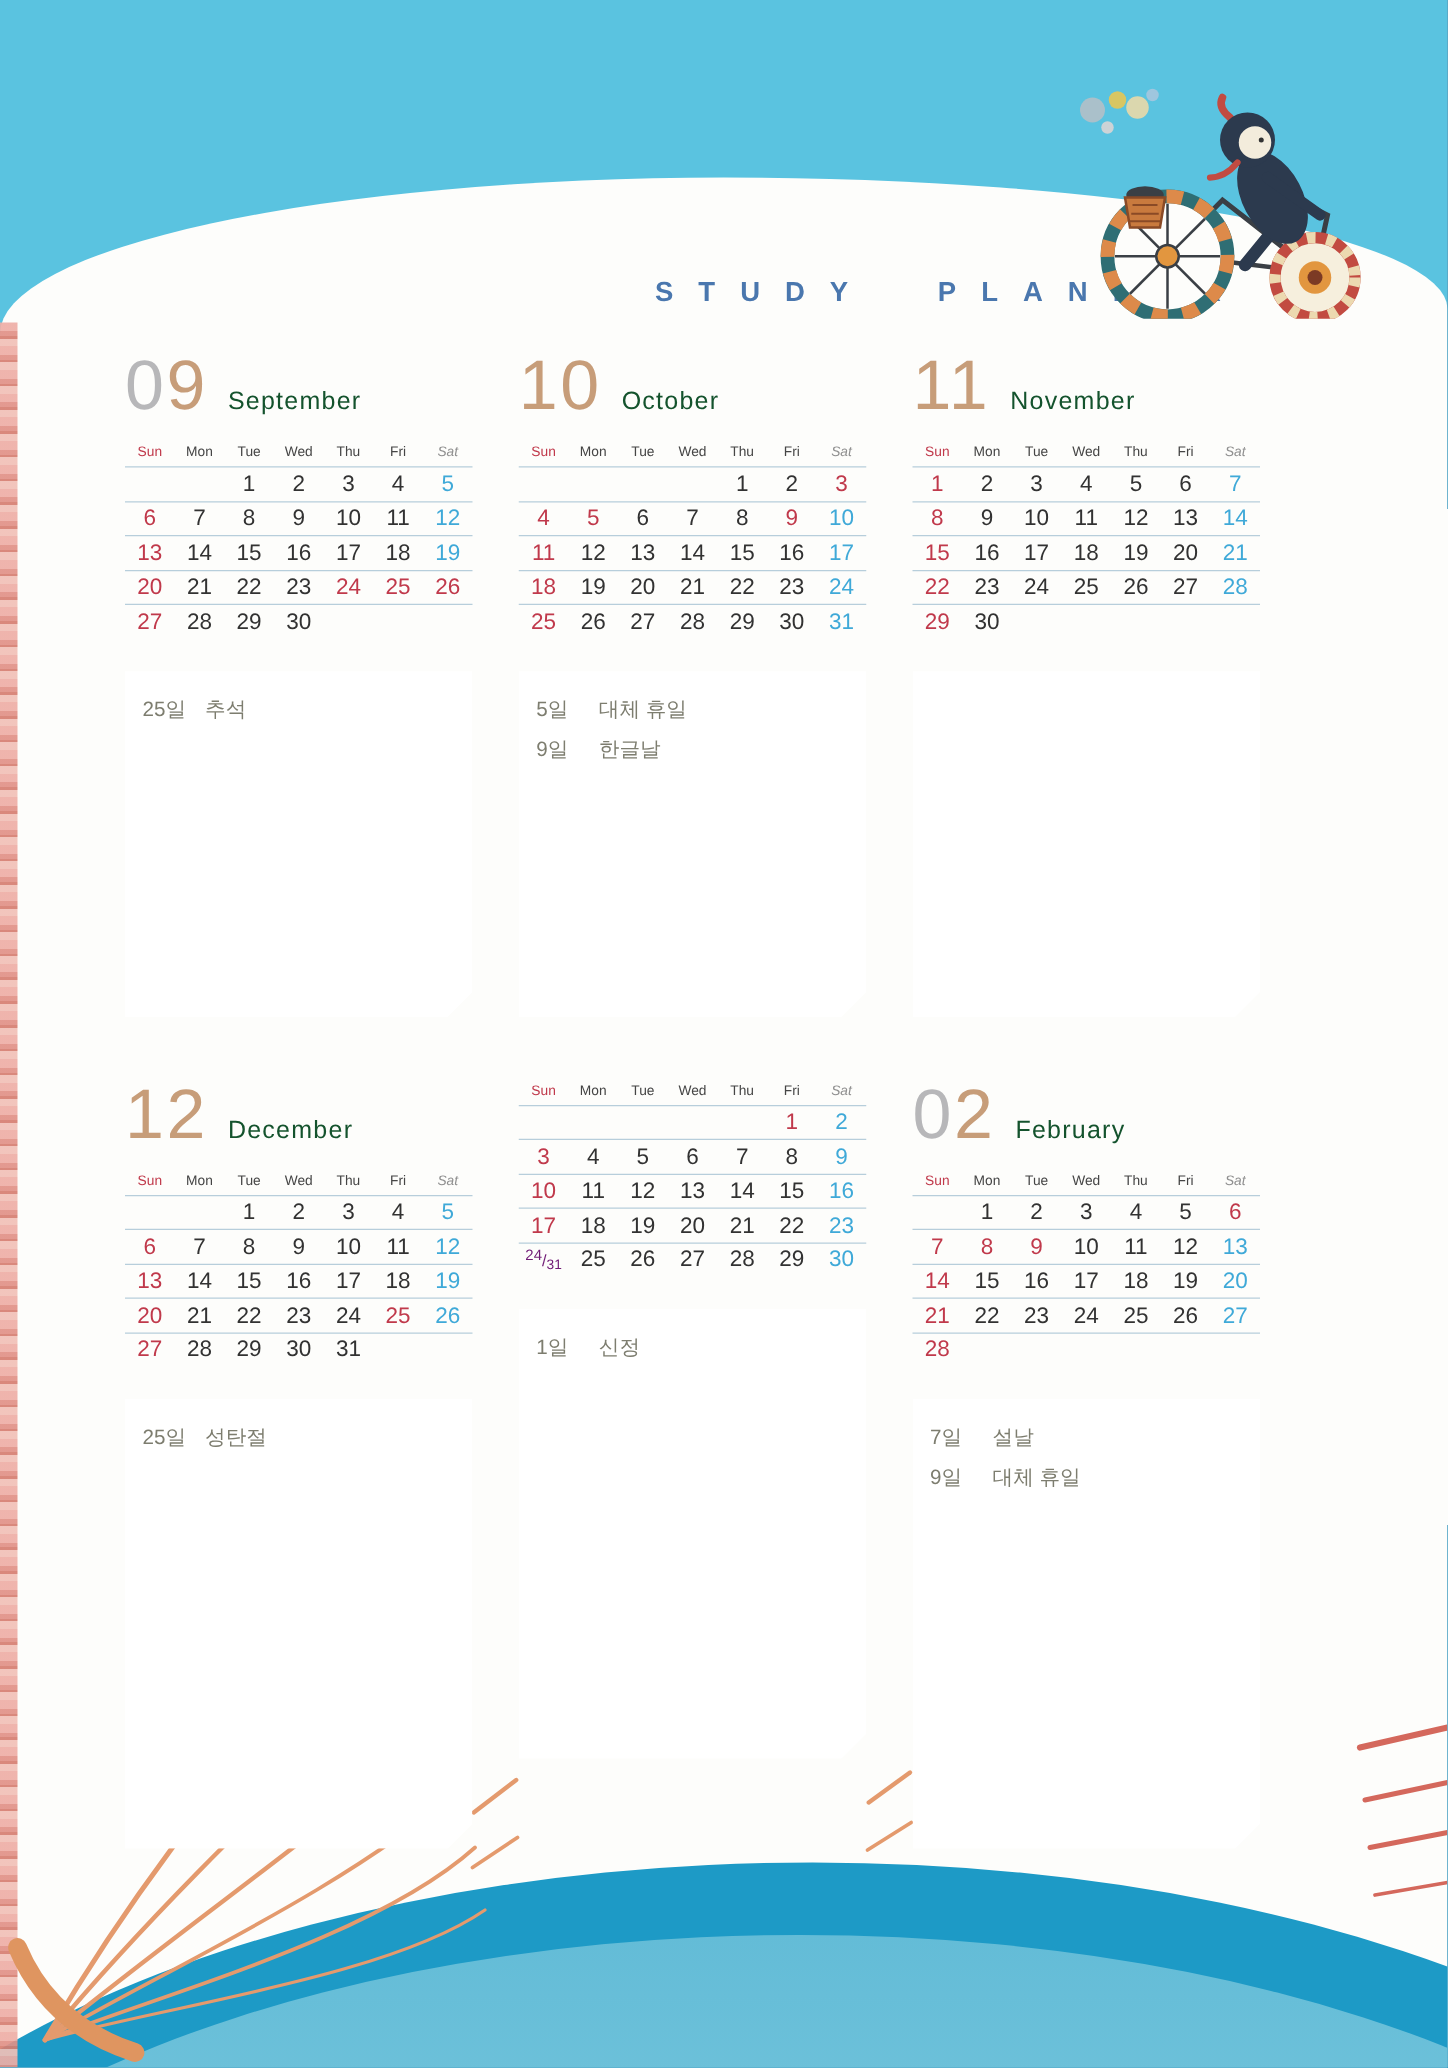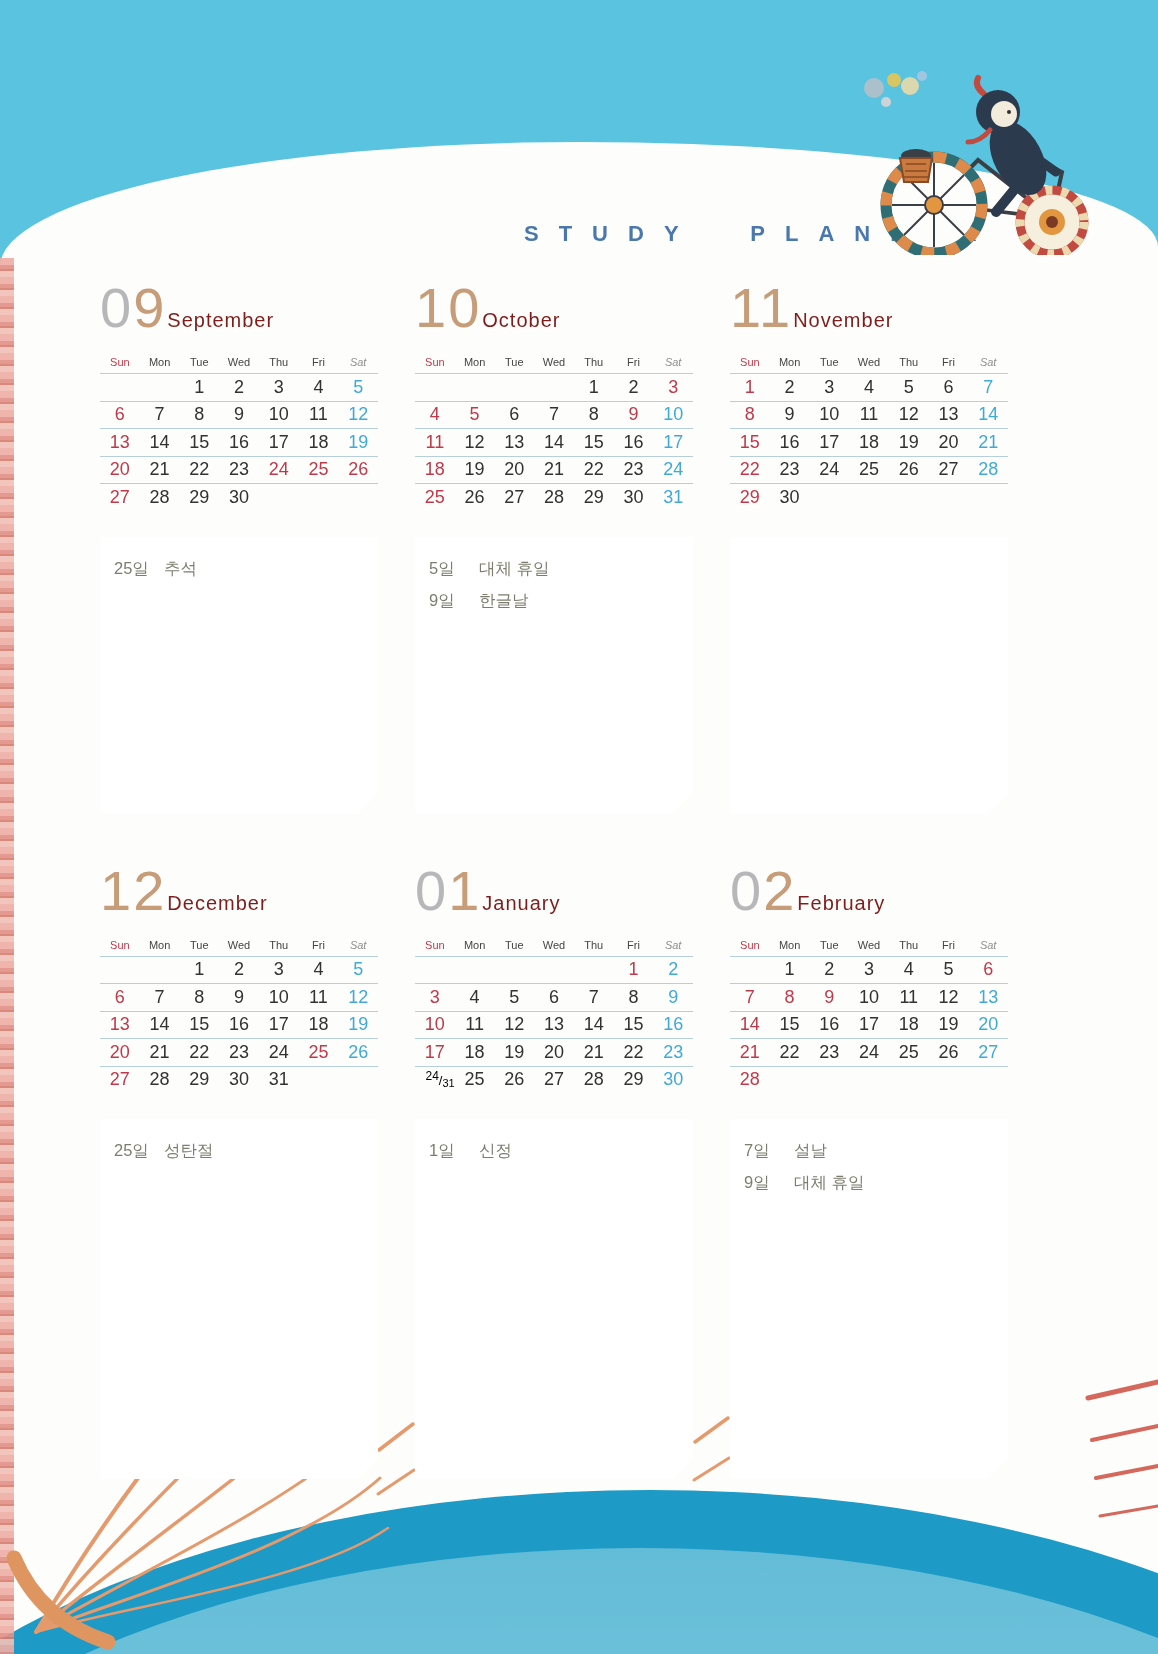--- a/index.html
+++ b/index.html
@@ -30,32 +30,32 @@
   .rider{position:absolute;left:856px;top:50px;width:240px;height:205px;z-index:4;}
 
   
   #months{position:absolute;left:100px;top:279px;z-index:4;display:grid;
     grid-template-columns:278px 278px 278px;column-gap:37px;row-gap:48px;}
   .month{width:278px;}
   .month-head{height:72px;display:flex;align-items:baseline;}
   .digits{font-size:56px;font-weight:normal;line-height:58px;letter-spacing:2px;}
   .digit.muted{color:#b7b7b9;}
   .digit.accent{color:#c79d79;}
-  .month-name{font-size:20px;color:#7f1d1d;margin-left:1px;letter-spacing:1px;}
+  .month-name{font-size:20px;color:#14532d;margin-left:16px;letter-spacing:1px;}
 
   .weekdays{display:flex;height:22px;align-items:center;}
   .wd{flex:1;text-align:center;font-size:11px;color:#454545;}
   .wd.sun{color:#c0394b;}
   .wd.sat{color:#8f8f8f;font-style:italic;}
 
   .week{display:flex;height:27.5px;box-sizing:border-box;border-top:1px solid #b7cedb;align-items:center;}
   .cell{flex:1;text-align:center;font-size:18px;color:#323232;}
   .cell.c-r{color:#c0394b;}
   .cell.c-b{color:#3fa9d8;}
-  .cell.c-f{color:#000000;text-align:right;}
+  .cell.c-f{color:#701a75;}
   .frac-top{font-size:12px;vertical-align:5px;}
   .frac-slash{font-size:13px;}
   .frac-bot{font-size:11px;vertical-align:-2px;}
 
   .notes{margin-top:26px;height:277px;background:#ffffff;box-sizing:border-box;padding:15px 14px;
     clip-path:polygon(0 0,100% 0,100% calc(100% - 20px),calc(100% - 20px) 100%,0 100%);}
   #months > .month:nth-of-type(n+4) .notes{height:360px;}
   .note-row{display:flex;font-size:16.5px;color:#7d7d6f;line-height:32px;}
   .note-day{width:48px;}
   .note-label{margin-left:2px;}
@@ -412,24 +412,20 @@
         </div>
     <div class="notes">
           <div class="note-row">
             <span class="note-day">25일</span>
             <span class="note-label">성탄절</span>
           </div>
         </div>
   </section>
 
   <section class="month">
-    <header class="month-head">
-      <span class="digits"><span class="digit muted">0</span><span class="digit accent">1</span></span>
-      <span class="month-name">January</span>
-    </header>
     <div class="weekdays">
           <span class="wd sun">Sun</span>
           <span class="wd wd">Mon</span>
           <span class="wd wd">Tue</span>
           <span class="wd wd">Wed</span>
           <span class="wd wd">Thu</span>
           <span class="wd wd">Fri</span>
           <span class="wd sat">Sat</span>
         </div>
     <div class="weeks">

